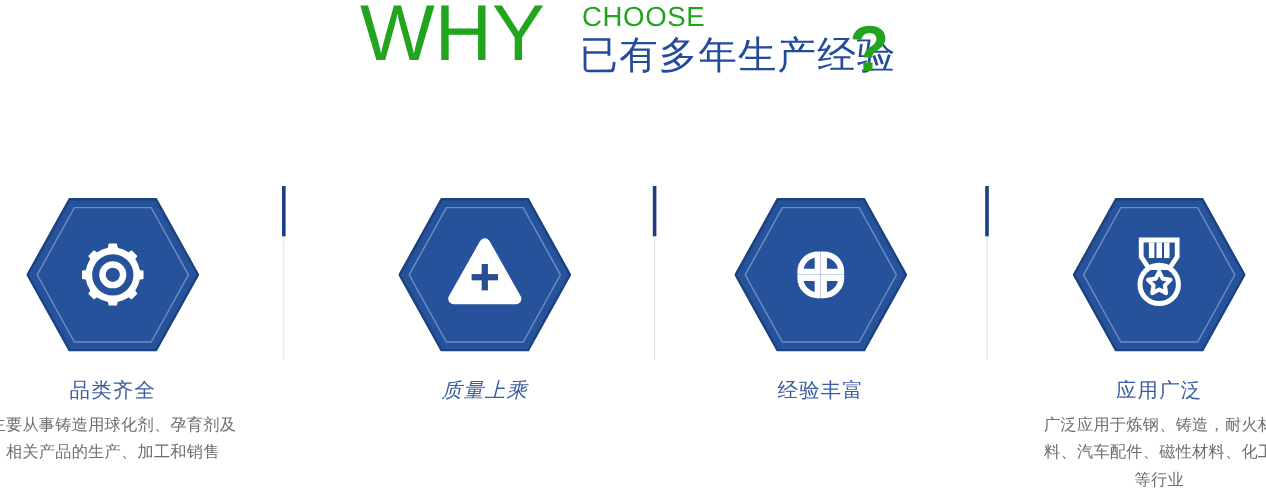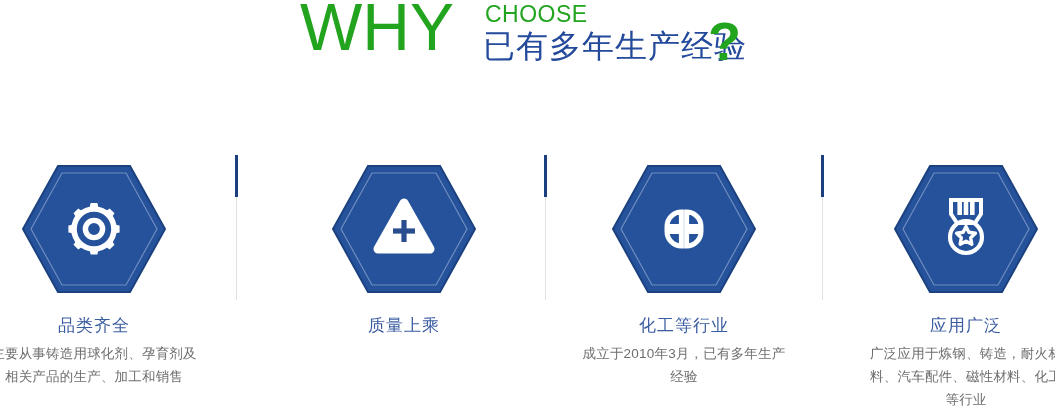--- a/index.html
+++ b/index.html
@@ -80,21 +80,21 @@
     width: 1055px;
     height: 266px;
   }
   .col {
     position: absolute;
     top: 0;
     width: 260px;
     height: 266px;
   }
   .col-0 { left: -36px; }
-  .col-1 { left: 274px; }
+  .col-1 { left: 274px; font-style: italic; }
   .col-2 { left: 554px; }
   .col-3 { left: 836px; }
 
   
   .hex-wrap {
     position: absolute;
     left: 50%;
     top: 15px;
     transform: translateX(-50%);
     width: 144px;
@@ -235,22 +235,21 @@
         <polygon points="40,8 104,8 135,64 104,120 40,120 9,64" fill="none" stroke="#7d97c6" stroke-width="1.2" opacity="0.85"></polygon>
         <g transform="translate(72,64)" fill="none" stroke="#ffffff" stroke-width="5">
 
           <path d="M -2.6,-2.6 L -2.6,-17 A 14.4,14.4 0 0 0 -17,-2.6 Z"></path>
           <path d="M 2.6,-2.6 L 17,-2.6 A 14.4,14.4 0 0 0 2.6,-17 Z"></path>
           <path d="M 2.6,2.6 L 2.6,17 A 14.4,14.4 0 0 0 17,2.6 Z"></path>
           <path d="M -2.6,2.6 L -17,2.6 A 14.4,14.4 0 0 0 -2.6,17 Z"></path>
         </g>
       </svg>
     </div>
-    <div class="card-title">化工等行业</div>
-    <div class="card-desc">成立于2010年3月，已有多年生产经验</div>
+    <div class="card-title">经验丰富</div>
   </div>
 
   <div class="col col-3">
     <div class="hex-wrap">
       <svg class="hex-svg" width="144" height="128" viewBox="0 0 144 128">
         <polygon points="36,1 108,1 143,64 108,127 36,127 1,64" fill="#25529b"></polygon>
         <polygon points="36,1 108,1 143,64 108,127 36,127 1,64" fill="none" stroke="#1c417f" stroke-width="2"></polygon>
         <polygon points="40,8 104,8 135,64 104,120 40,120 9,64" fill="none" stroke="#7d97c6" stroke-width="1.2" opacity="0.85"></polygon>
         <g transform="translate(72,63)">
 

